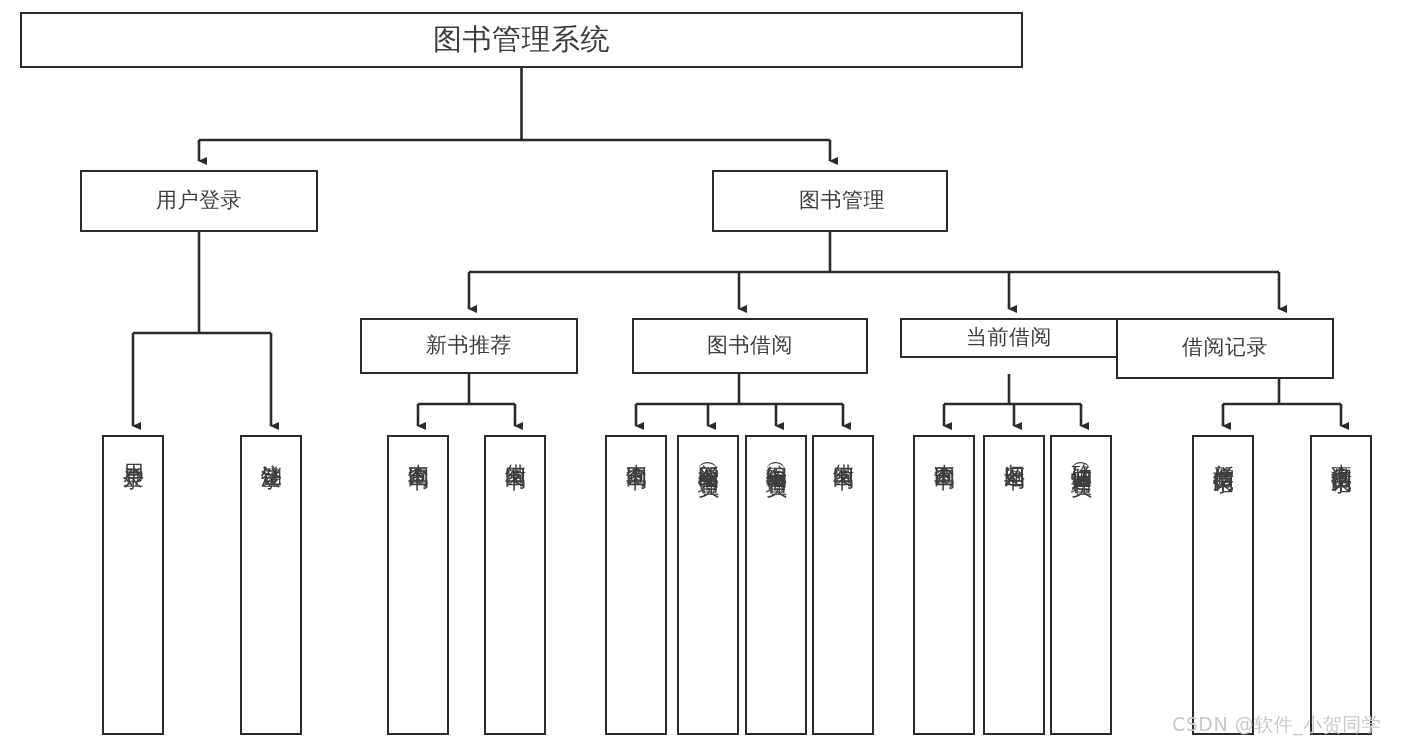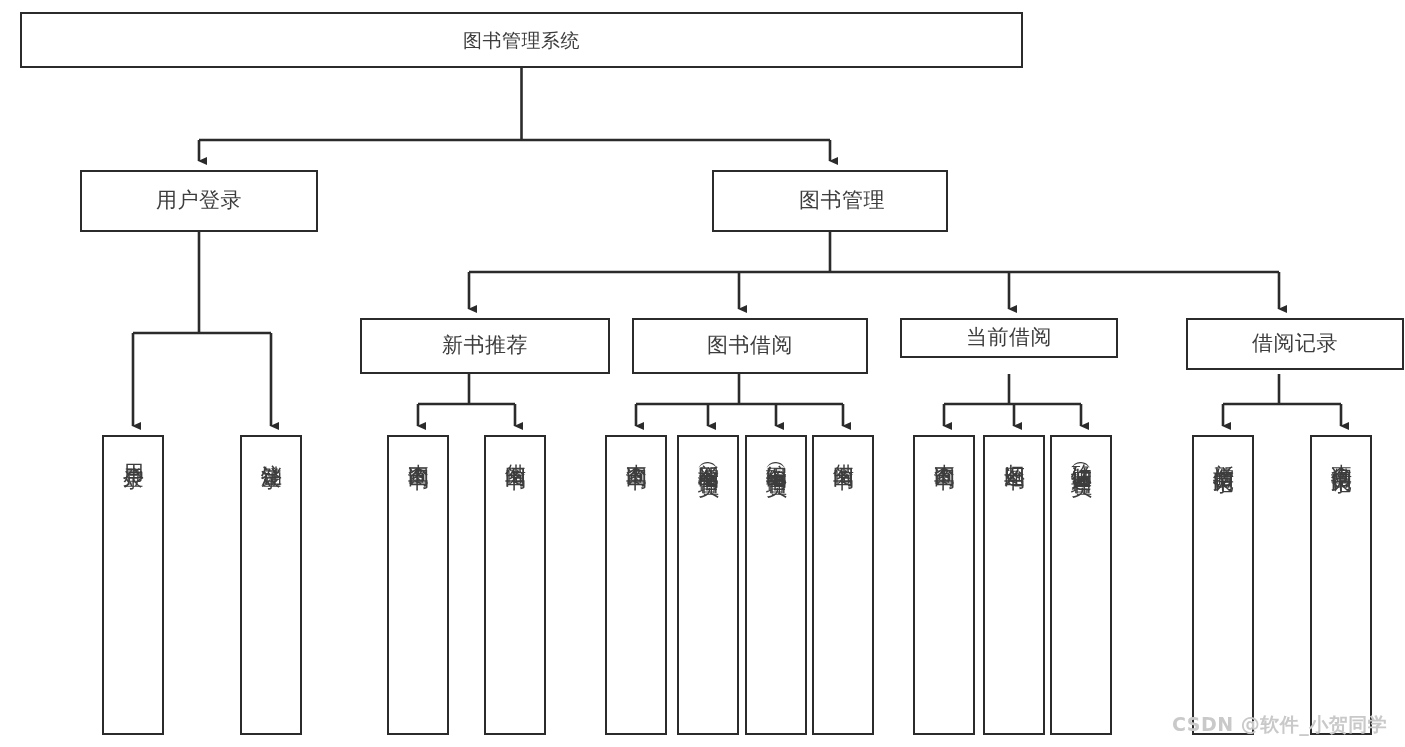--- a/index.html
+++ b/index.html
@@ -49,21 +49,21 @@
     justify-content: center;
     padding-top: 10px;
   }
   .node.vert .vtext {
     writing-mode: vertical-rl;
     text-orientation: upright;
     white-space: nowrap;
     letter-spacing: 2px;
   }
   .node.root {
-    font-size: 19px;
+    font-size: 29px;
   }
   .watermark {
     position: absolute;
     color: #c9c9c9;
     font-size: 19px;
     white-space: nowrap;
     letter-spacing: 0.5px;
     user-select: none;
   }
 </style>
@@ -114,27 +114,27 @@
         <line x1="1341" y1="404" x2="1341" y2="426" marker-end="url(#arrowhead)"></line>
       </g>
   </svg>
 
   <div class="node horiz root" style="left: 20px; top: 12px; width: 1003px; height: 56px;">图书管理系统</div>
 
   <div class="node horiz" style="left: 80px; top: 170px; width: 238px; height: 62px;">用户登录</div>
 
   <div class="node horiz" style="left: 712px; top: 170px; width: 236px; height: 62px; padding-left: 24px;">图书管理</div>
 
-  <div class="node horiz" style="left: 360px; top: 318px; width: 250px; height: 56px;">新书推荐</div>
+  <div class="node horiz" style="left: 360px; top: 318px; width: 218px; height: 56px;">新书推荐</div>
 
   <div class="node horiz" style="left: 632px; top: 318px; width: 236px; height: 56px;">图书借阅</div>
 
   <div class="node horiz" style="left: 900px; top: 318px; width: 218px; height: 40px;">当前借阅</div>
 
-  <div class="node horiz" style="left: 1186px; top: 318px; width: 218px; height: 52px;">借阅记录</div>
+  <div class="node horiz" style="left: 1116px; top: 318px; width: 218px; height: 61px; font-family: Liberation Mono, monospace;">借阅记录</div>
 
   <div class="node vert" style="left: 102px; top: 435px; width: 62px; height: 300px;">
     <span class="vtext">用户登录</span>
   </div>
 
   <div class="node vert" style="left: 240px; top: 435px; width: 62px; height: 300px;">
     <span class="vtext">注销登录</span>
   </div>
 
   <div class="node vert" style="left: 387px; top: 435px; width: 62px; height: 300px;">
@@ -174,15 +174,15 @@
   </div>
 
   <div class="node vert" style="left: 1192px; top: 435px; width: 62px; height: 300px;">
     <span class="vtext">新增借阅记录</span>
   </div>
 
   <div class="node vert" style="left: 1310px; top: 435px; width: 62px; height: 300px;">
     <span class="vtext">查询借阅记录</span>
   </div>
 
-  <div class="watermark" style="left: 1172px; top: 712px; font-weight: bold;">CSDN @软件_小贺同学</div>
+  <div class="watermark" style="left: 1172px; top: 712px;">CSDN @软件_小贺同学</div>
 
 </div>
 
 </body></html>

